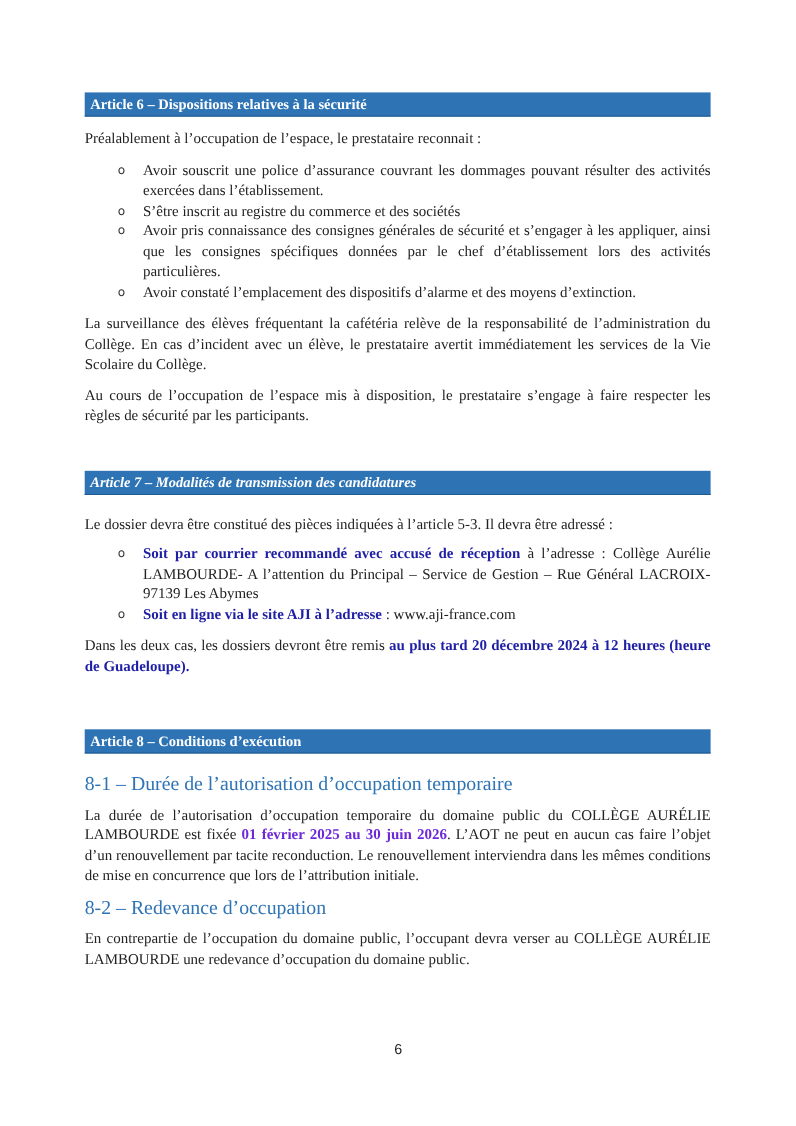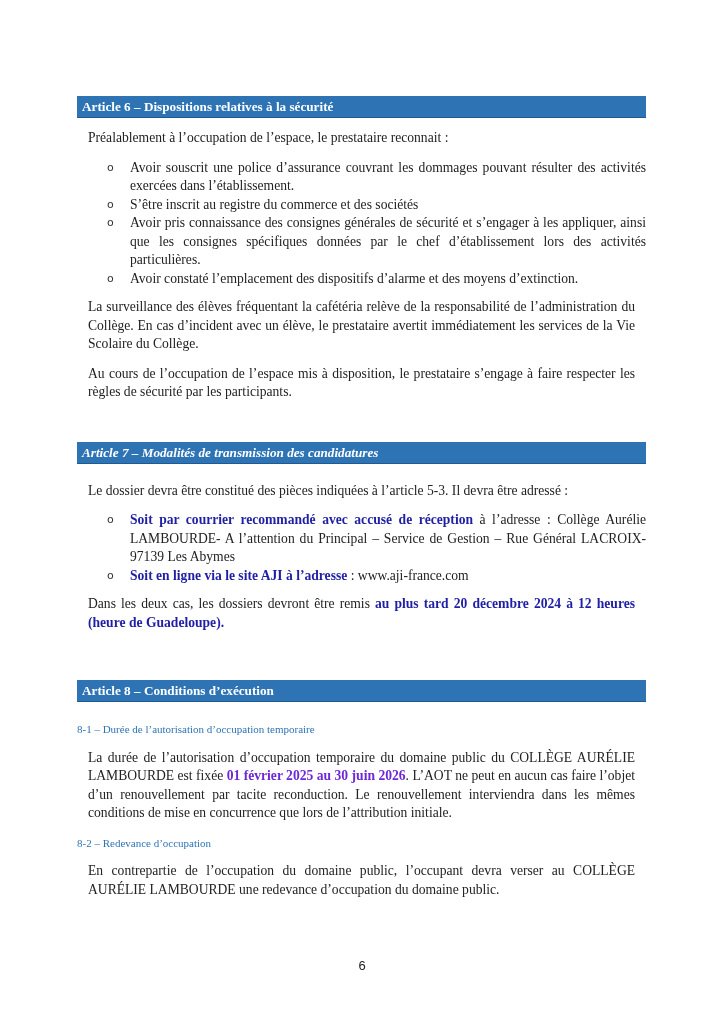--- a/index.html
+++ b/index.html
@@ -1,29 +1,29 @@
 <!DOCTYPE html>
 <html><head>
   <meta charset="utf-8">
   <style>
     html, body { margin: 0; padding: 0; background: #ffffff; }
     body { width: 724px; height: 1024px; position: relative; overflow: hidden;
       font-family: "Liberation Serif", "DejaVu Serif", serif; color: #222; }
-    .page { position: absolute; left: 0; top: 12px; width: 724px; height: 900px; }
+    .page { position: absolute; left: 0; top: 0; width: 724px; height: 900px; }
     .content { position: absolute; left: 77px; top: 84px; width: 569px; font-size: 13.6px; line-height: 18.5px; }
     .hbar { background: #2e74b5; color: #fff; font-weight: bold; font-size: 13.2px;
       height: 21px; line-height: 21px; padding-left: 5px; border-bottom: 1px solid #1f5a92; }
-    p { margin: 11px; text-align: justify; }
+    p { margin: 0; text-align: justify; }
     .mt10 { margin-top: 10px; }
     ul.bul { list-style: none; margin: 10px 0 0 0; padding: 0; }
     ul.bul li { position: relative; padding-left: 53px; text-align: justify; }
     ul.bul li .dot { position: absolute; left: 30px; top: 0; font-size: 11px; font-family: "DejaVu Sans", sans-serif; color: #333; }
     .navy { color: #1f1fa5; font-weight: bold; }
     .lblue { color: #6d28d9; font-weight: bold; }
-    .subh { color: #2e74b5; font-size: 11px; }
+    .subh { color: #2e74b5; font-size: 18px; }
     .pagenum { position: absolute; left: 0; width: 724px; top: 946px; text-align: center;
       font-family: "Liberation Sans", "DejaVu Sans", sans-serif; font-size: 13px; color: #222; }
   </style>
 </head>
 <body>
 
 <div class="page">
   <div class="content">
 
     <div class="hbar">Article 6 – Dispositions relatives à la sécurité</div>

